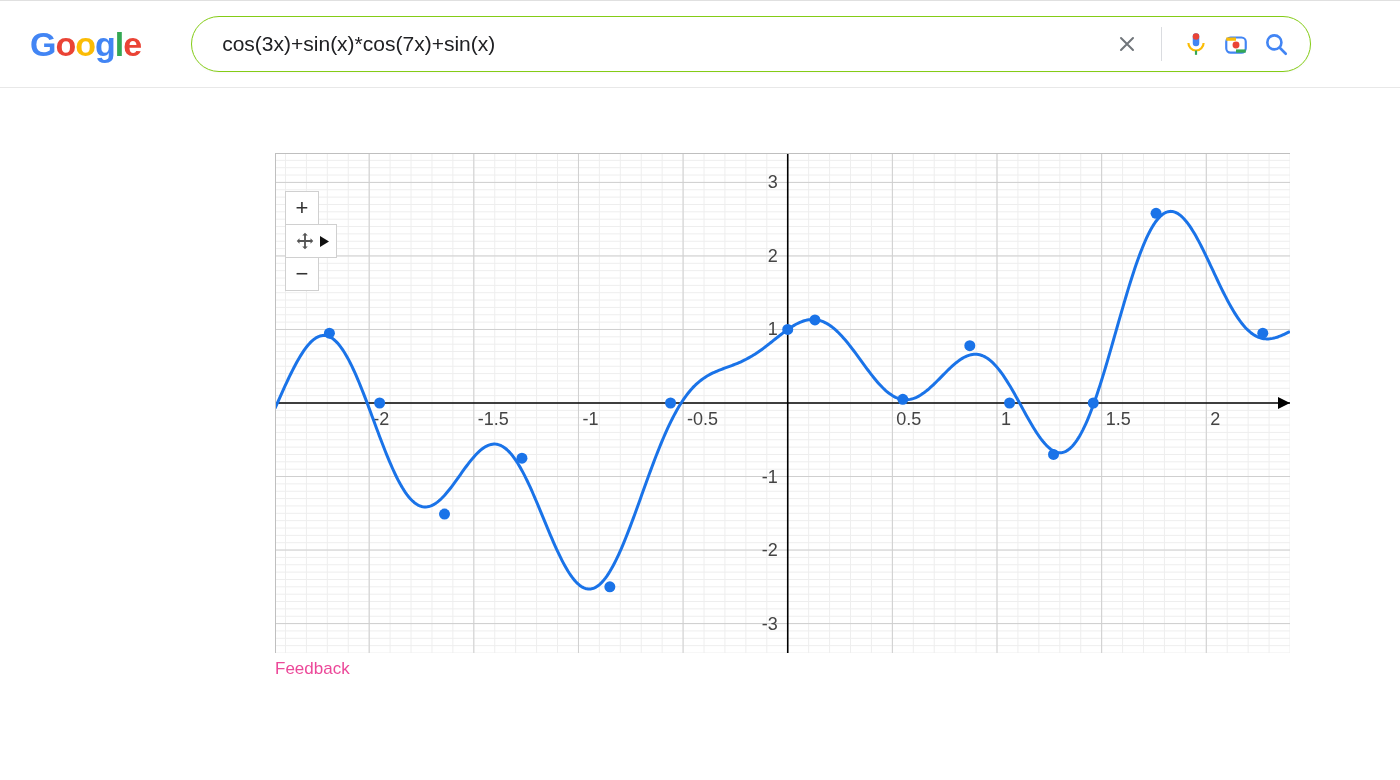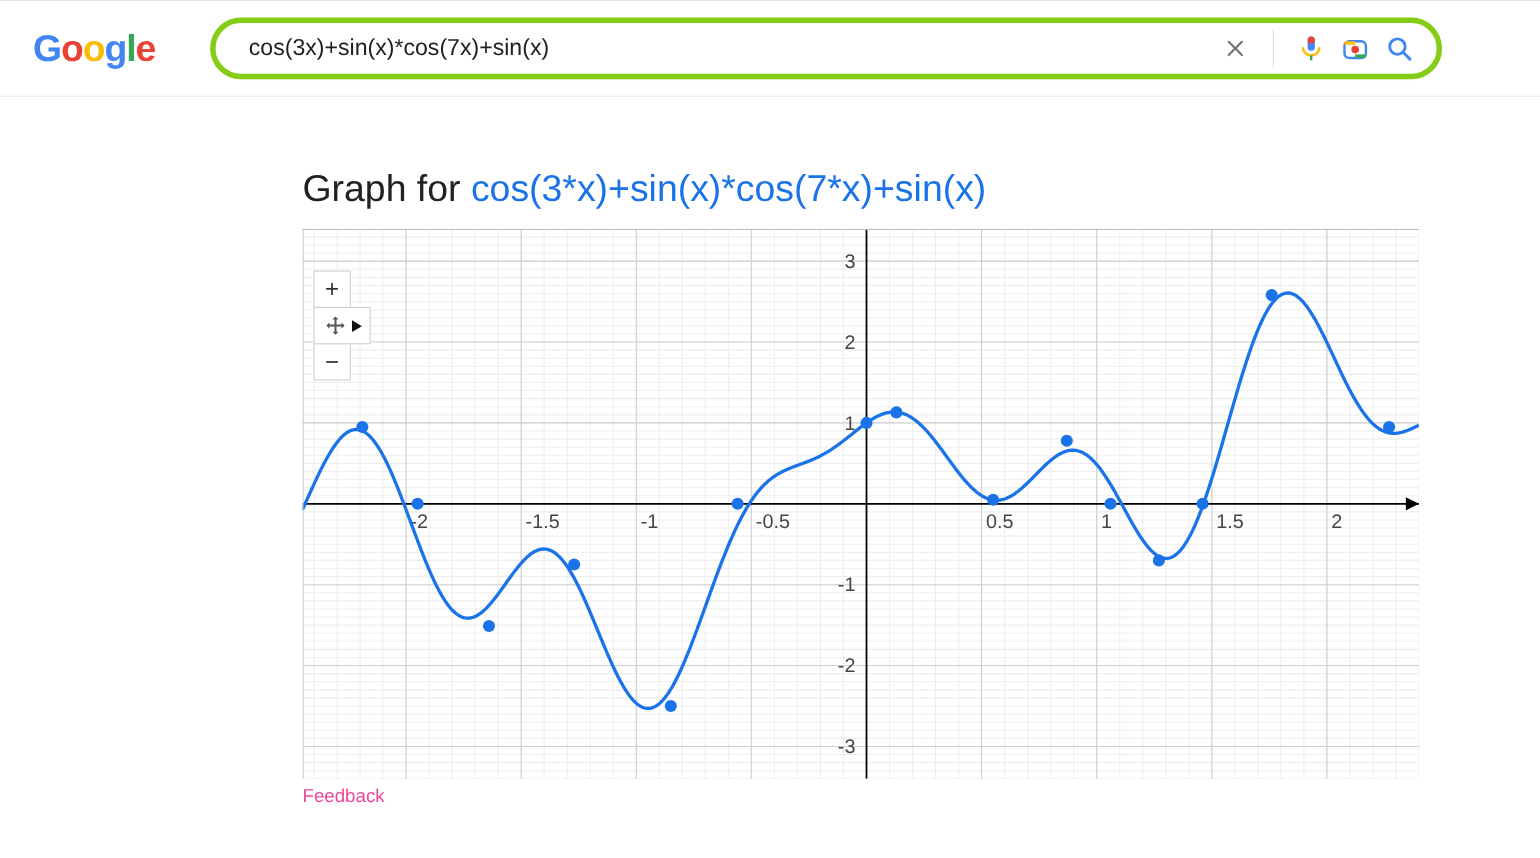--- a/index.html
+++ b/index.html
@@ -32,21 +32,21 @@
   .logo .g1 { color:#4285F4; }
   .logo .o1 { color:#EA4335; }
   .logo .o2 { color:#FBBC05; }
   .logo .g2 { color:#4285F4; }
   .logo .l  { color:#34A853; }
   .logo .e  { color:#EA4335; }
   .searchbox {
     flex: 1;
     max-width: 1120px;
     height: 56px;
-    border: 5px solid #84cc16;
+    border: 1px solid #84cc16;
     border-radius: 28px;
     display: flex;
     align-items: center;
     padding: 0 14px 0 28px;
     box-shadow: 0 1px 2px rgba(0,0,0,0.03);
   }
   .searchbox input {
     flex: 1;
     border: 0;
     outline: 0;
@@ -148,23 +148,20 @@
       <svg viewBox="0 0 24 24" width="26" height="26">
         <circle cx="10.5" cy="10.5" r="6.5" stroke="#4285F4" stroke-width="2.4" fill="none"></circle>
         <line x1="15.5" y1="15.5" x2="21" y2="21" stroke="#4285F4" stroke-width="2.4" stroke-linecap="round"></line>
       </svg>
     </span>
   </div>
 </div>
 
 <div class="content">
 
-  <div class="graph-title">
-    <span class="prefix">Graph for </span><span class="expr">cos(3*x)+sin(x)*cos(7*x)+sin(x)</span>
-  </div>
 
   <div class="graph-wrap">
 
     <div class="graph-controls">
       <div class="ctrl">+</div>
       <div class="ctrl pan">
         <svg viewBox="0 0 24 24" width="22" height="22">
           <path d="M12 3 L15 6 H13 V11 H18 V9 L21 12 L18 15 V13 H13 V18 H15 L12 21 L9 18 H11 V13 H6 V15 L3 12 L6 9 V11 H11 V6 H9 Z" fill="#555"></path>
         </svg>
         <svg viewBox="0 0 10 12" width="9" height="11" style="margin-left:4px">

